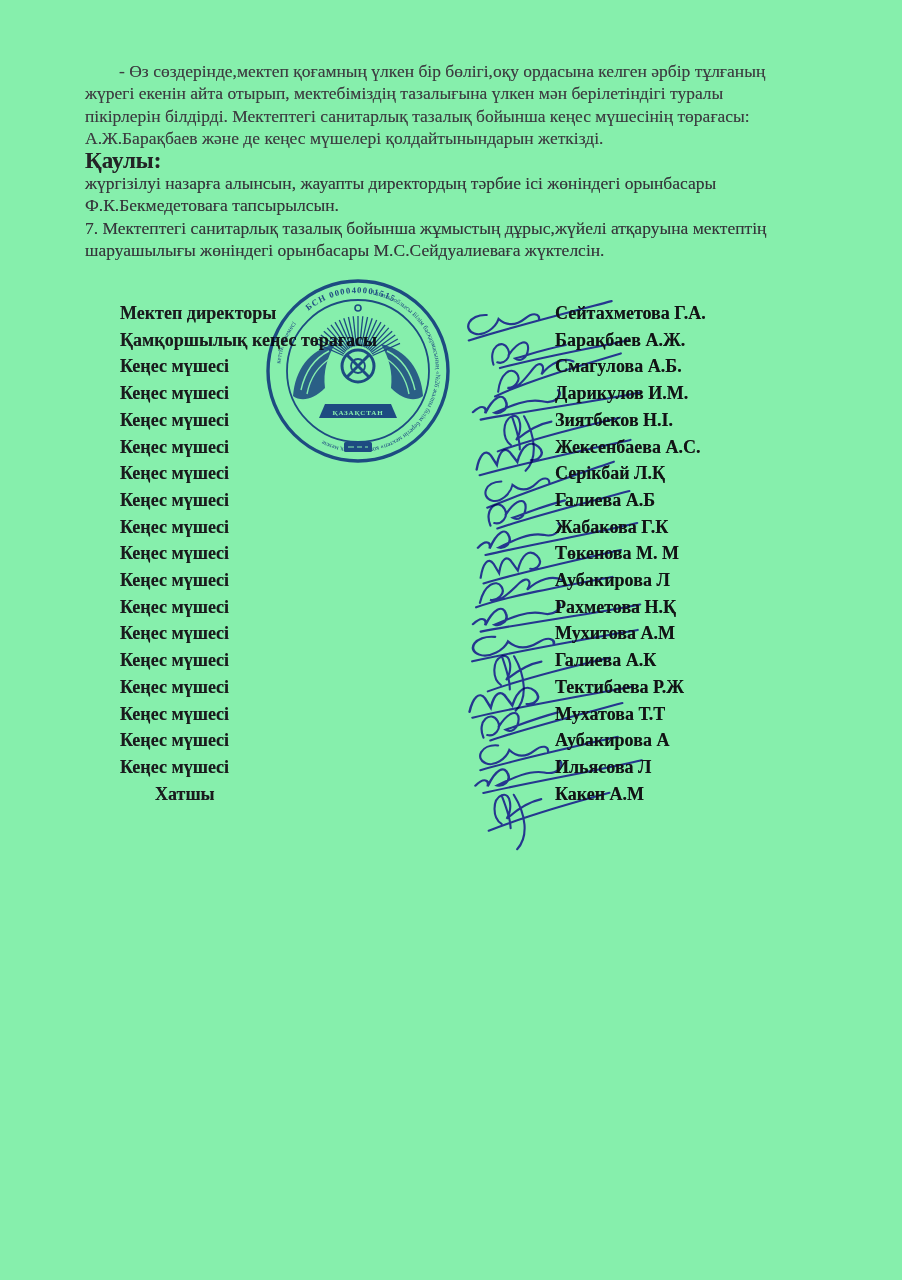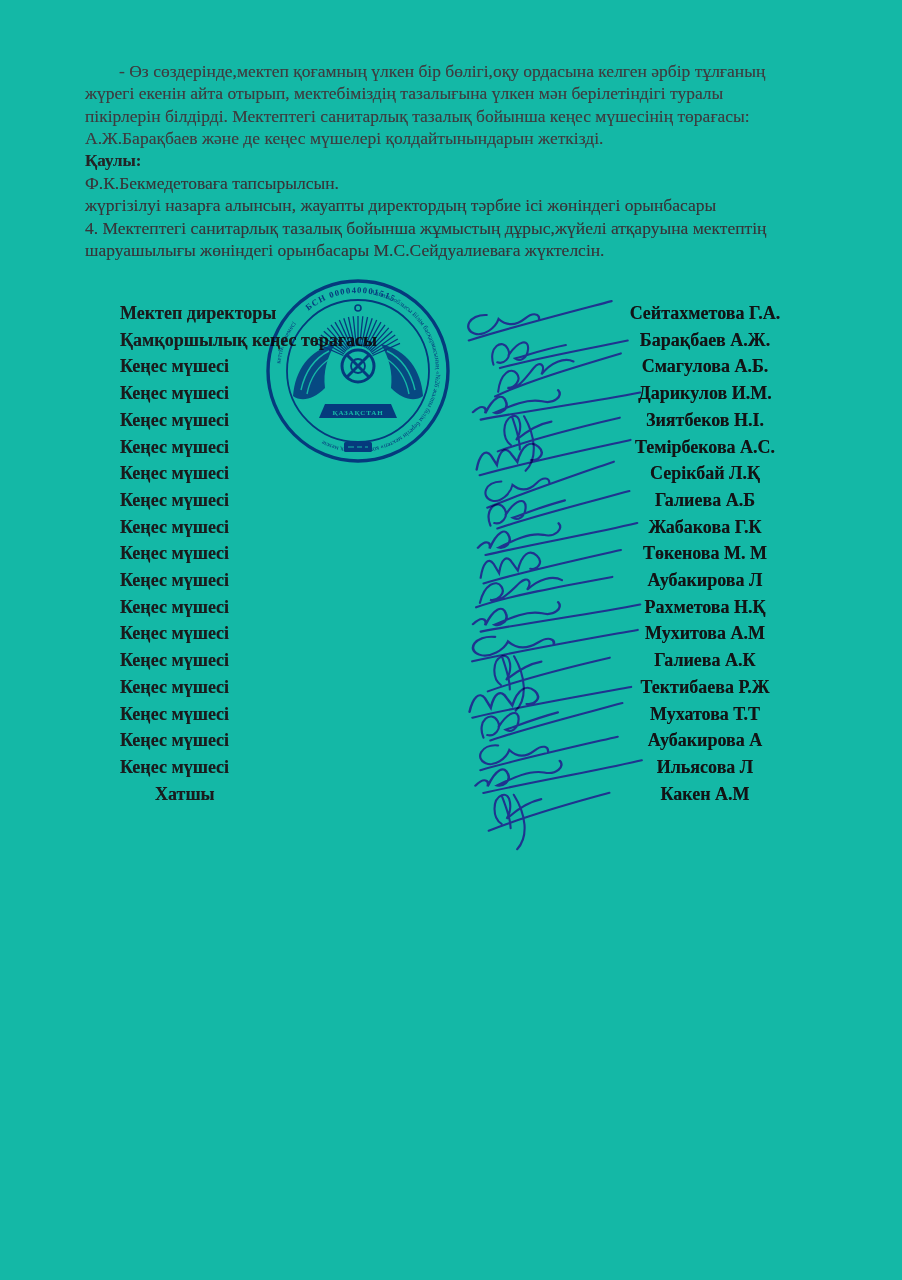--- a/index.html
+++ b/index.html
@@ -1,44 +1,44 @@
 <!DOCTYPE html>
 <html lang="kk"><head>
 <meta charset="utf-8">
 <style>
   html,body{margin:0;padding:0;background:#e8e8e8;}
   .page{
     position:relative;width:902px;height:1280px;margin:0 auto;
-    background:#14b8a6;overflow:hidden;
+    background:#86efac;overflow:hidden;
     font-family:"Liberation Serif","DejaVu Serif",serif;
     color:#2f3032;
   }
   
   .doc-text{position:absolute;left:85px;top:60px;width:790px;z-index:2;}
   .t-line{
     font-size:17.5px;line-height:22.4px;color:#3c3d40;
     text-shadow:0 0 .6px rgba(70,70,75,.55);
     white-space:nowrap;
   }
   .intro .t-line:first-child{text-indent:34px;}
   .res-heading{
-    font-size:17px;line-height:22.4px;font-weight:bold;color:#232426;
+    font-size:23px;line-height:22.4px;font-weight:bold;color:#232426;
     text-shadow:0 0 .5px rgba(35,36,38,.5);
   }
   .res-item .t-line{color:#35363a;}
   
   .signatories{position:absolute;left:0;top:0;width:902px;height:1280px;z-index:3;}
   .sig-row{position:absolute;left:0;width:847px;height:27px;overflow:visible;}
   .sig-role{
     position:absolute;left:120px;top:0;font-size:18px;font-weight:bold;color:#1a1b1d;
     text-shadow:0 0 .5px rgba(26,27,29,.5);white-space:nowrap;
   }
   .sig-row.secretary .sig-role{left:155px;}
   .sig-name{
-    position:absolute;left:555px;top:0;width:300px;text-align:center;
+    position:absolute;left:555px;top:0;width:300px;text-align:left;
     font-size:18px;font-weight:bold;color:#121315;
     text-shadow:0 0 .5px rgba(18,19,21,.5);white-space:nowrap;
   }
   .sig-ink{
     position:absolute;left:438px;top:-20px;width:210px;height:70px;overflow:visible;
     mix-blend-mode:multiply;opacity:.95;
   }
   .sig-ink path{fill:none;stroke:#1f2b8d;stroke-width:2.1;stroke-linecap:round;}
   
   .stamp{
@@ -57,25 +57,25 @@
 
   <div class="doc-text">
     <div class="intro">
         <div class="t-line">- Өз сөздерінде,мектеп қоғамның үлкен бір бөлігі,оқу ордасына келген әрбір тұлғаның</div>
         <div class="t-line">жүрегі екенін айта отырып, мектебіміздің тазалығына үлкен мән берілетіндігі туралы</div>
         <div class="t-line">пікірлерін білдірді. Мектептегі санитарлық тазалық бойынша кеңес  мүшесінің төрағасы:</div>
         <div class="t-line">А.Ж.Барақбаев және де кеңес мүшелері қолдайтынындарын жеткізді.</div>
       </div>
     <div class="res-heading">Қаулы:</div>
     <div class="res-item">
+        <div class="t-line">жүргізілуі назарға алынсын, жауапты директордың тәрбие ісі жөніндегі орынбасары</div>
         <div class="t-line">Ф.К.Бекмедетоваға тапсырылсын.</div>
-        <div class="t-line">жүргізілуі назарға алынсын, жауапты директордың тәрбие ісі жөніндегі орынбасары</div>
       </div>
     <div class="res-item">
-        <div class="t-line">4. Мектептегі санитарлық тазалық бойынша жұмыстың дұрыс,жүйелі атқаруына мектептің</div>
+        <div class="t-line">7. Мектептегі санитарлық тазалық бойынша жұмыстың дұрыс,жүйелі атқаруына мектептің</div>
         <div class="t-line">шаруашылығы жөніндегі орынбасары М.С.Сейдуалиеваға  жүктелсін.</div>
       </div>
   </div>
 
   <div class="signatories">
       <div class="sig-row" style="top: 303px;">
         <span class="sig-role">Мектеп директоры</span>
         <svg class="sig-ink" viewBox="0 0 210 70">
           <path d="M34 14 C18 10 10 24 20 30 C28 35 40 28 44 20 C50 28 58 30 68 24 C76 19 82 22 80 28 M14 36 C56 30 104 26 148 22" transform="translate(12,14) rotate(-10 60 20) scale(1.1,1)" stroke="#1f2b8d"></path>
         </svg>
@@ -107,21 +107,21 @@
         <svg class="sig-ink" viewBox="0 0 210 70">
           <path d="M30 34 C22 26 26 8 36 6 C46 4 44 22 36 30 C50 22 62 18 74 18 M36 6 C38 18 40 30 38 40 M48 8 C56 30 54 52 40 62 M16 38 C52 32 104 28 142 26" transform="translate(40,16) rotate(-10 60 20) scale(1,1)" stroke="#26307f"></path>
         </svg>
         <span class="sig-name">Зиятбеков Н.І.</span>
       </div>
       <div class="sig-row" style="top: 436.5px;">
         <span class="sig-role">Кеңес мүшесі</span>
         <svg class="sig-ink" viewBox="0 0 210 70">
           <path d="M10 32 C14 18 20 12 24 20 L28 30 C32 16 38 12 42 22 L46 30 C52 14 60 10 66 18 C72 26 64 32 58 30 M12 38 C50 32 100 28 146 24" transform="translate(25,14) rotate(-8 60 20) scale(1.15,1)" stroke="#1a2480"></path>
         </svg>
-        <span class="sig-name">Темірбекова А.С.</span>
+        <span class="sig-name">Жексенбаева А.С.</span>
       </div>
       <div class="sig-row" style="top: 463.2px;">
         <span class="sig-role">Кеңес мүшесі</span>
         <svg class="sig-ink" viewBox="0 0 210 70">
           <path d="M34 14 C18 10 10 24 20 30 C28 35 40 28 44 20 C50 28 58 30 68 24 C76 19 82 22 80 28 M14 36 C56 30 104 26 148 22" transform="translate(30,18) rotate(-14 60 20) scale(1,1)" stroke="#1f2b8d"></path>
         </svg>
         <span class="sig-name">Серікбай Л.Қ</span>
       </div>
       <div class="sig-row" style="top: 489.9px;">
         <span class="sig-role">Кеңес мүшесі</span>

